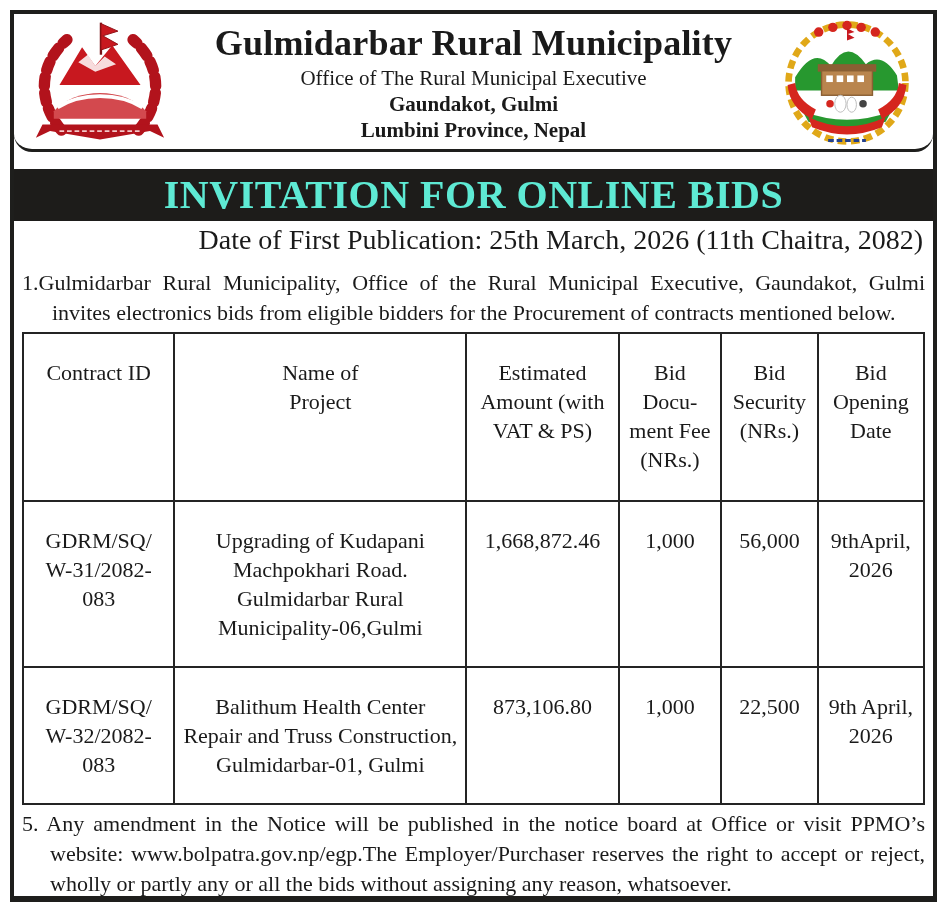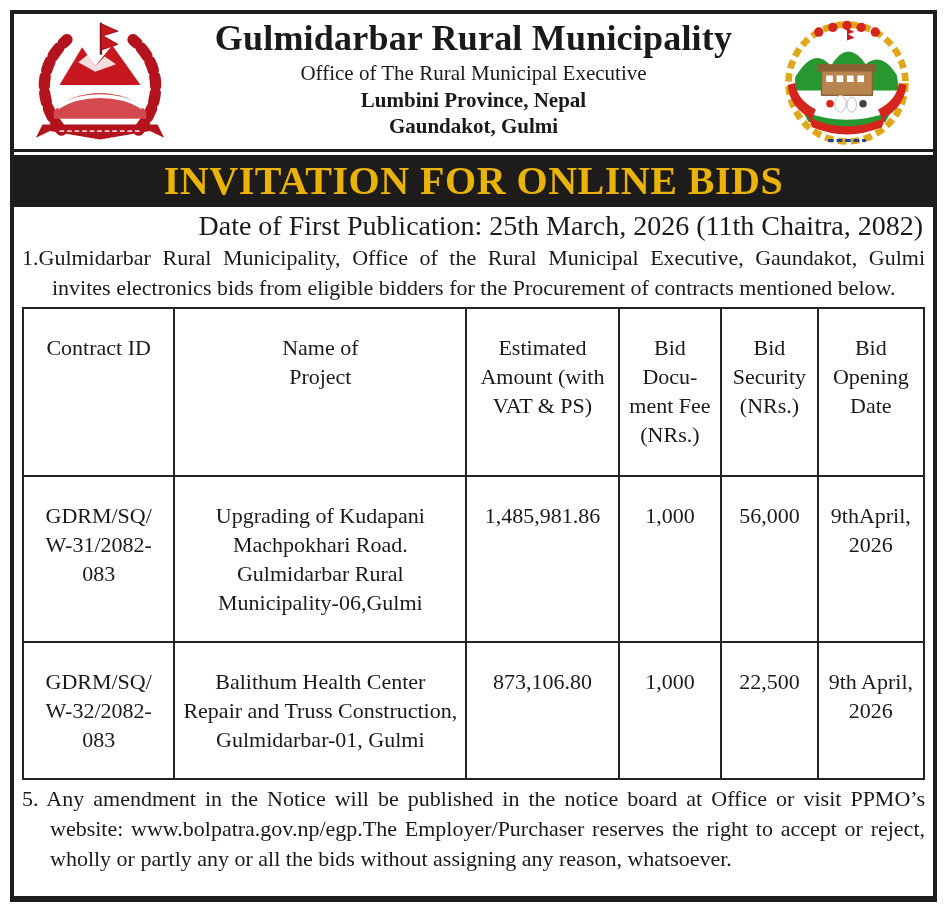--- a/index.html
+++ b/index.html
@@ -7,39 +7,40 @@
     width:947px; height:910px; overflow:hidden; position:relative;
     font-family:"Liberation Serif","DejaVu Serif",serif; color:#1a1a1a;
   }
   .frame {
     position:absolute; left:10px; top:10px; width:927px; height:892px;
     box-sizing:border-box; border:4px solid #1e1e1c; border-bottom-width:6px;
     background:#fff;
   }
   
   .header {
-    display:flex; gap:6px;
+    display:flex; align-items:center; gap:6px;
     padding:4px 12px 2px 12px; height:138px; box-sizing:border-box;
     border-bottom:3px solid #1e1e1c;
+    border-radius:18px;
   }
   .logo-box { flex:0 0 148px; display:flex; justify-content:center; align-items:center; }
   .header-text { flex:1 1 auto; text-align:center; line-height:1.15; }
   .title    { font-size:36px; font-weight:bold; letter-spacing:0.2px; }
   .subtitle { font-size:21px; font-weight:normal; margin-top:2px; }
   .addr     { font-size:21px; font-weight:bold; margin-top:2px; }
   
   .banner {
-    margin-top:3px; height:52px; background:#1d1c1a; color:#eab308;
+    margin-top:17px; height:52px; background:#1d1c1a; color:#5eead4;
     font-size:40px; font-weight:bold; text-align:center; line-height:51px;
     letter-spacing:0.5px;
   }
   
   .content { padding:2px 8px 0 8px; }
   .date-line { text-align:right; font-size:28px; line-height:30px; padding:2px 2px 0 0; }
-  .para { font-size:22px; line-height:30px; text-align:justify; margin:2px 0 4px 0; }
+  .para { font-size:22px; line-height:30px; text-align:justify; margin:13px 0 4px 0; }
   .hang1 { padding-left:30px; text-indent:-30px; }
   .hang2 { padding-left:28px; text-indent:-28px; margin-top:4px; }
   
   table.bids {
     width:100%; border-collapse:collapse; table-layout:fixed;
     margin:4px 0 2px 0;
   }
   table.bids th, table.bids td {
     border:2px solid #242424; vertical-align:top; text-align:center;
     font-size:22px; font-weight:normal; line-height:29px;
@@ -69,22 +70,22 @@
         <path d="M26,100 C48,74 102,74 124,100 L124,108 L26,108 Z" fill="#d3494e"></path>
         <path d="M30,96 C55,80 95,80 120,96" stroke="#ffffff" stroke-width="4" fill="none"></path>
         <path d="M14,114 L136,114 L143,128 L128,121 L75,130 L22,121 L7,128 Z" fill="#b2131c"></path>
         <path d="M32,121 L118,121" stroke="#f3c9c9" stroke-width="2" stroke-dasharray="5 3"></path>
       </svg>
     </div>
 
     <div class="header-text">
       <div class="title">Gulmidarbar Rural Municipality</div>
       <div class="subtitle">Office of The Rural Municipal Executive</div>
+      <div class="addr">Gaundakot, Gulmi</div>
       <div class="addr">Lumbini Province, Nepal</div>
-      <div class="addr">Gaundakot, Gulmi</div>
     </div>
 
     <div class="logo-box">
       <svg viewBox="0 0 150 140" width="146" height="132">
         <circle cx="75" cy="70" r="62" fill="#ffffff" stroke="#e0a818" stroke-width="7" stroke-dasharray="9 5"></circle>
         <g fill="#d5261e">
           <circle cx="45" cy="16" r="5"></circle>
             <circle cx="60" cy="11" r="5"></circle>
             <circle cx="75" cy="9" r="5"></circle>
           <circle cx="90" cy="11" r="5"></circle>
@@ -151,21 +152,21 @@
       </thead>
       <tbody>
         <tr>
           <td>GDRM/SQ/
 W-31/2082-
 083</td>
           <td>Upgrading of Kudapani
 Machpokhari Road.
 Gulmidarbar Rural
 Municipality-06,Gulmi</td>
-          <td>1,485,981.86</td>
+          <td>1,668,872.46</td>
           <td>1,000</td>
           <td>56,000</td>
           <td>9thApril,
 2026</td>
         </tr>
         <tr>
           <td>GDRM/SQ/
 W-32/2082-
 083</td>
           <td>Balithum Health Center

